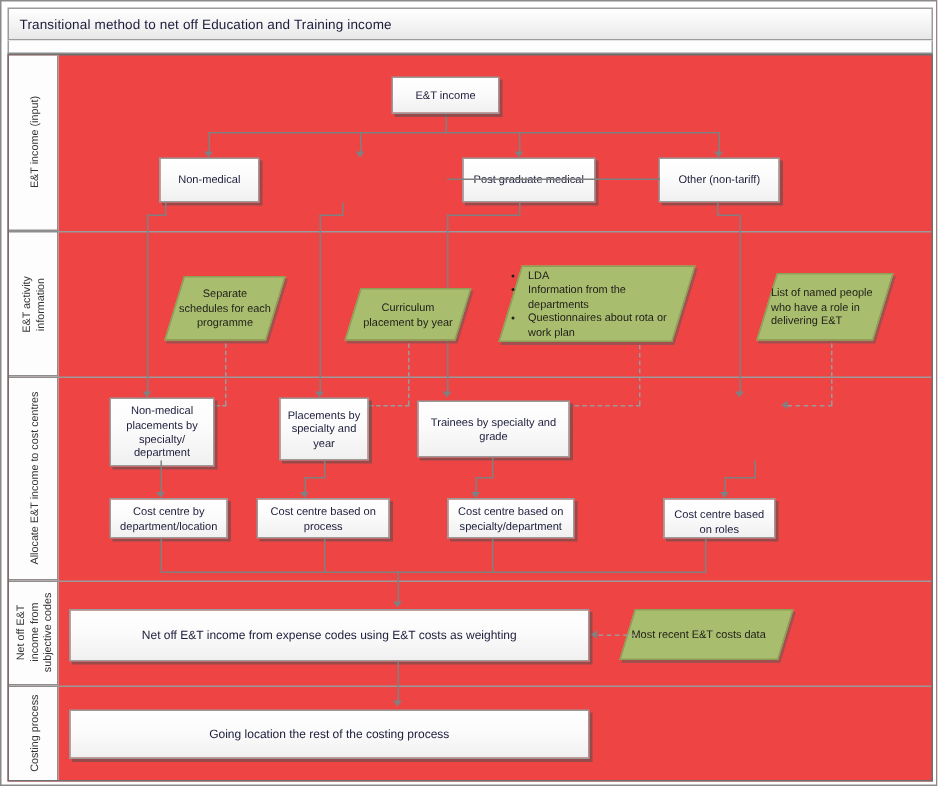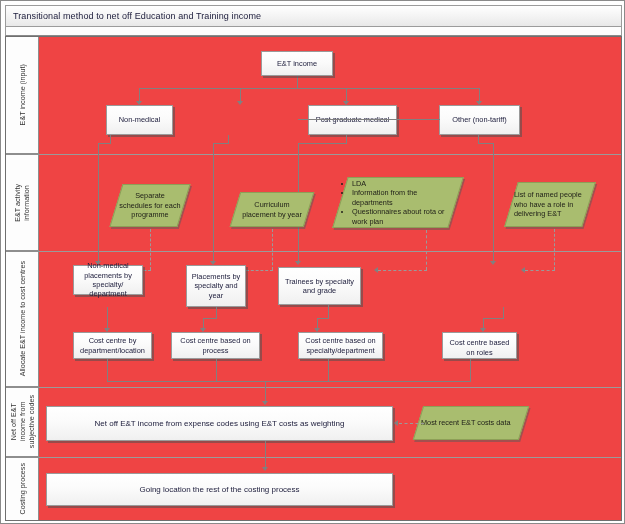--- a/index.html
+++ b/index.html
@@ -262,29 +262,29 @@
       <div class="arrow-l" style="left:236px;top:230px;"></div>
 
       <div class="dd-v" style="left:420px;top:193px;height:40px;"></div>
       <div class="dd-h" style="left:372px;top:233px;width:49px;"></div>
       <div class="arrow-l" style="left:368px;top:230px;"></div>
 
       <div class="dd-v" style="left:548px;top:192px;height:41px;"></div>
       <div class="dd-h" style="left:519px;top:233px;width:30px;"></div>
       <div class="arrow-l" style="left:515px;top:230px;"></div>
 
-      <div class="box" style="left:67px;top:228px;width:70px;height:30px;">
+      <div class="box" style="left:67px;top:228px;width:70px;height:46px;">
         <span>Non-medical placements by specialty/ department</span>
       </div>
 
       <div class="box" style="left:180px;top:228px;width:60px;height:42px;">
         <span>Placements by specialty and year</span>
       </div>
 
-      <div class="box" style="left:272px;top:230px;width:83px;height:38px;align-items:center;">
+      <div class="box" style="left:272px;top:230px;width:102px;height:38px;align-items:center;">
         <span>Trainees by specialty and grade</span>
       </div>
 
 
       <div class="ln lnv" style="left:101px;top:270px;height:22px;"></div>
       <div class="arrow-d" style="left:98px;top:291px;"></div>
 
       <div class="ln lnv" style="left:210px;top:270px;height:11px;"></div>
       <div class="ln lnh" style="left:197px;top:281px;width:14px;"></div>
       <div class="ln lnv" style="left:197px;top:281px;height:11px;"></div>

